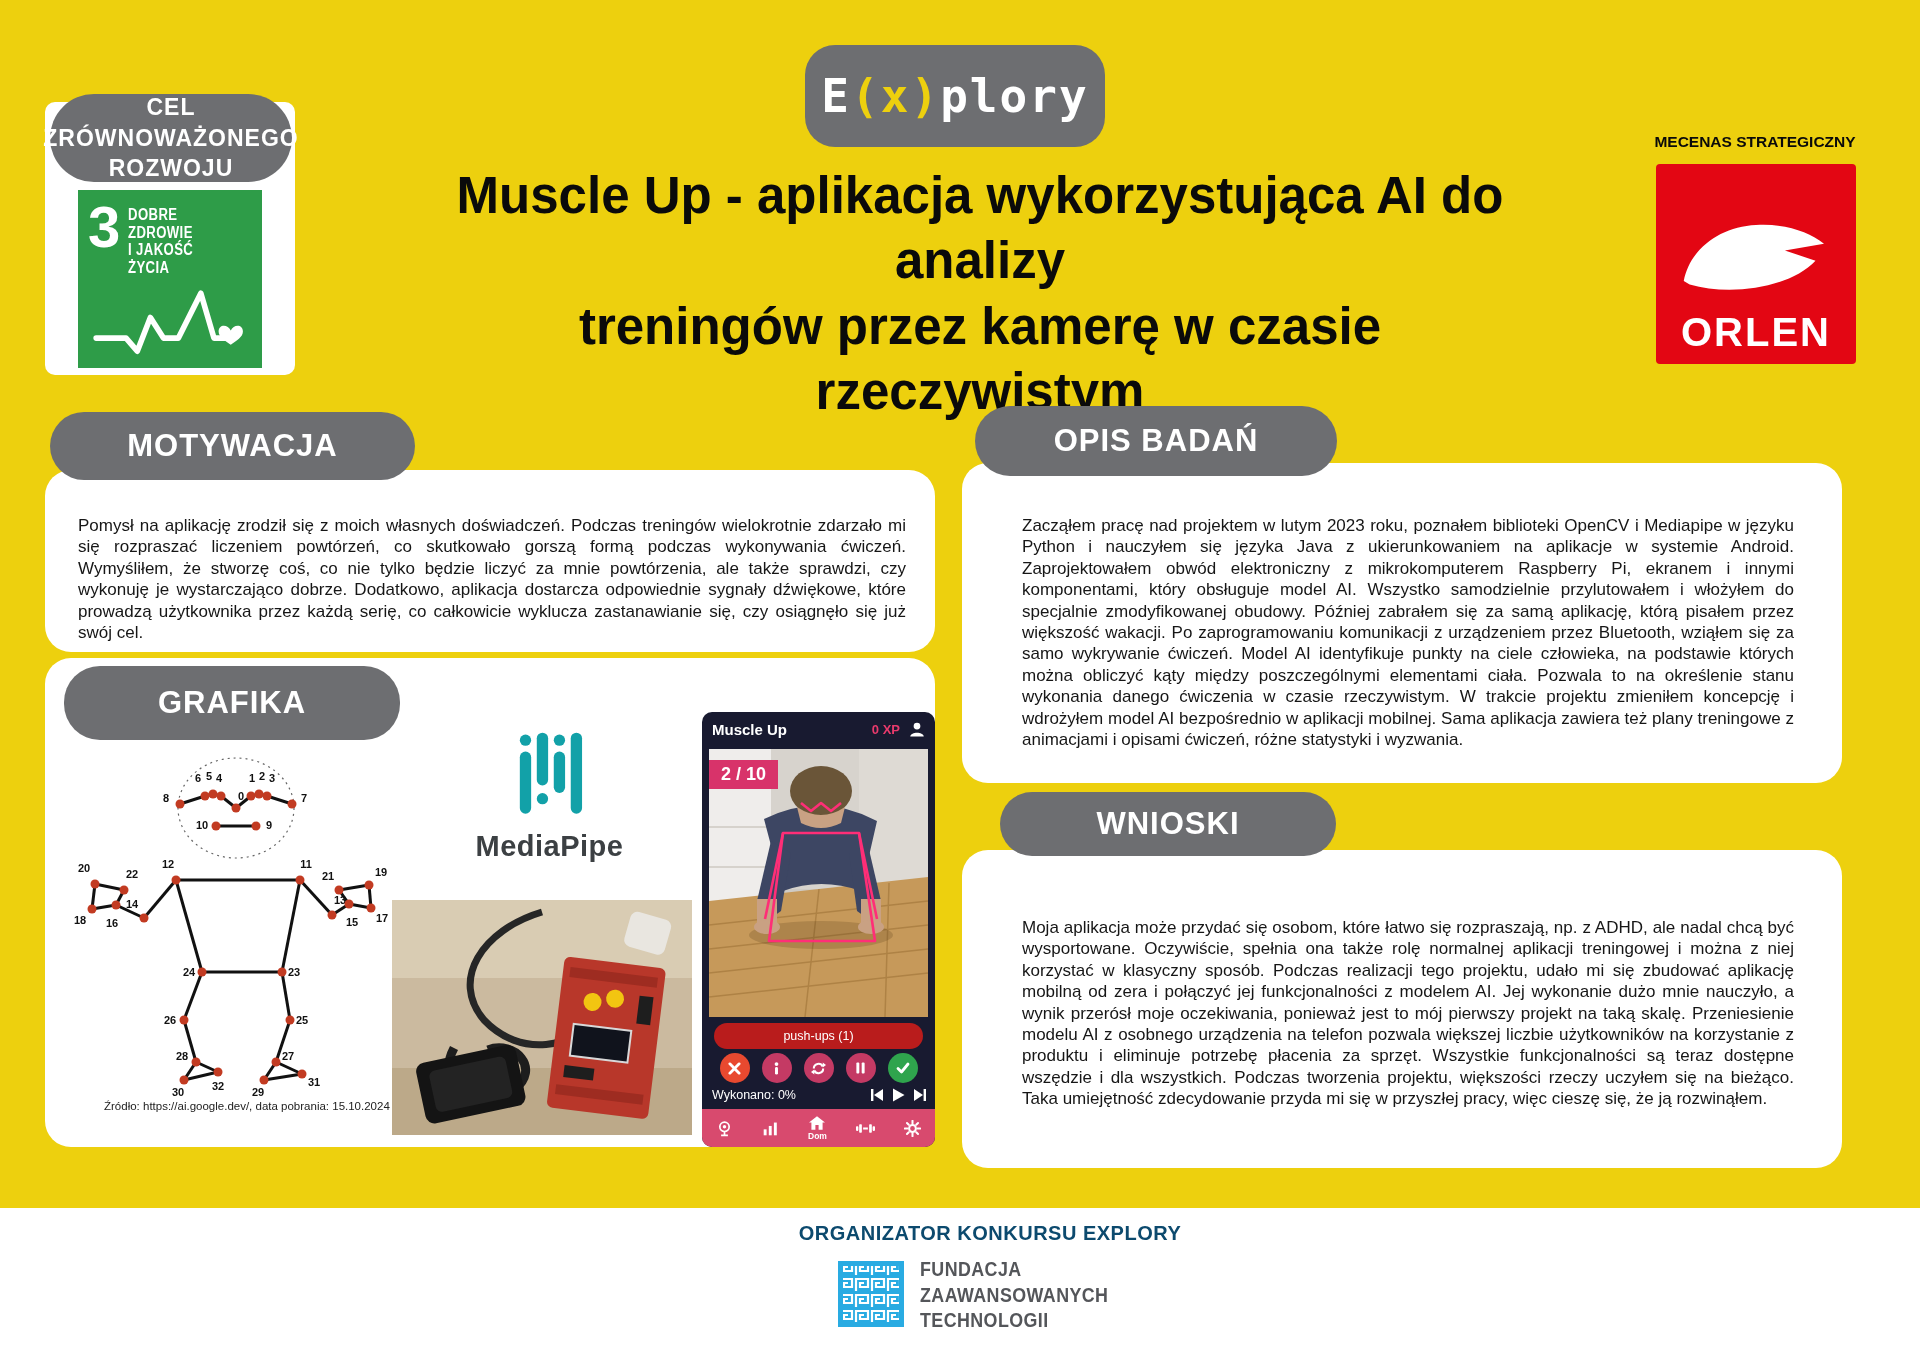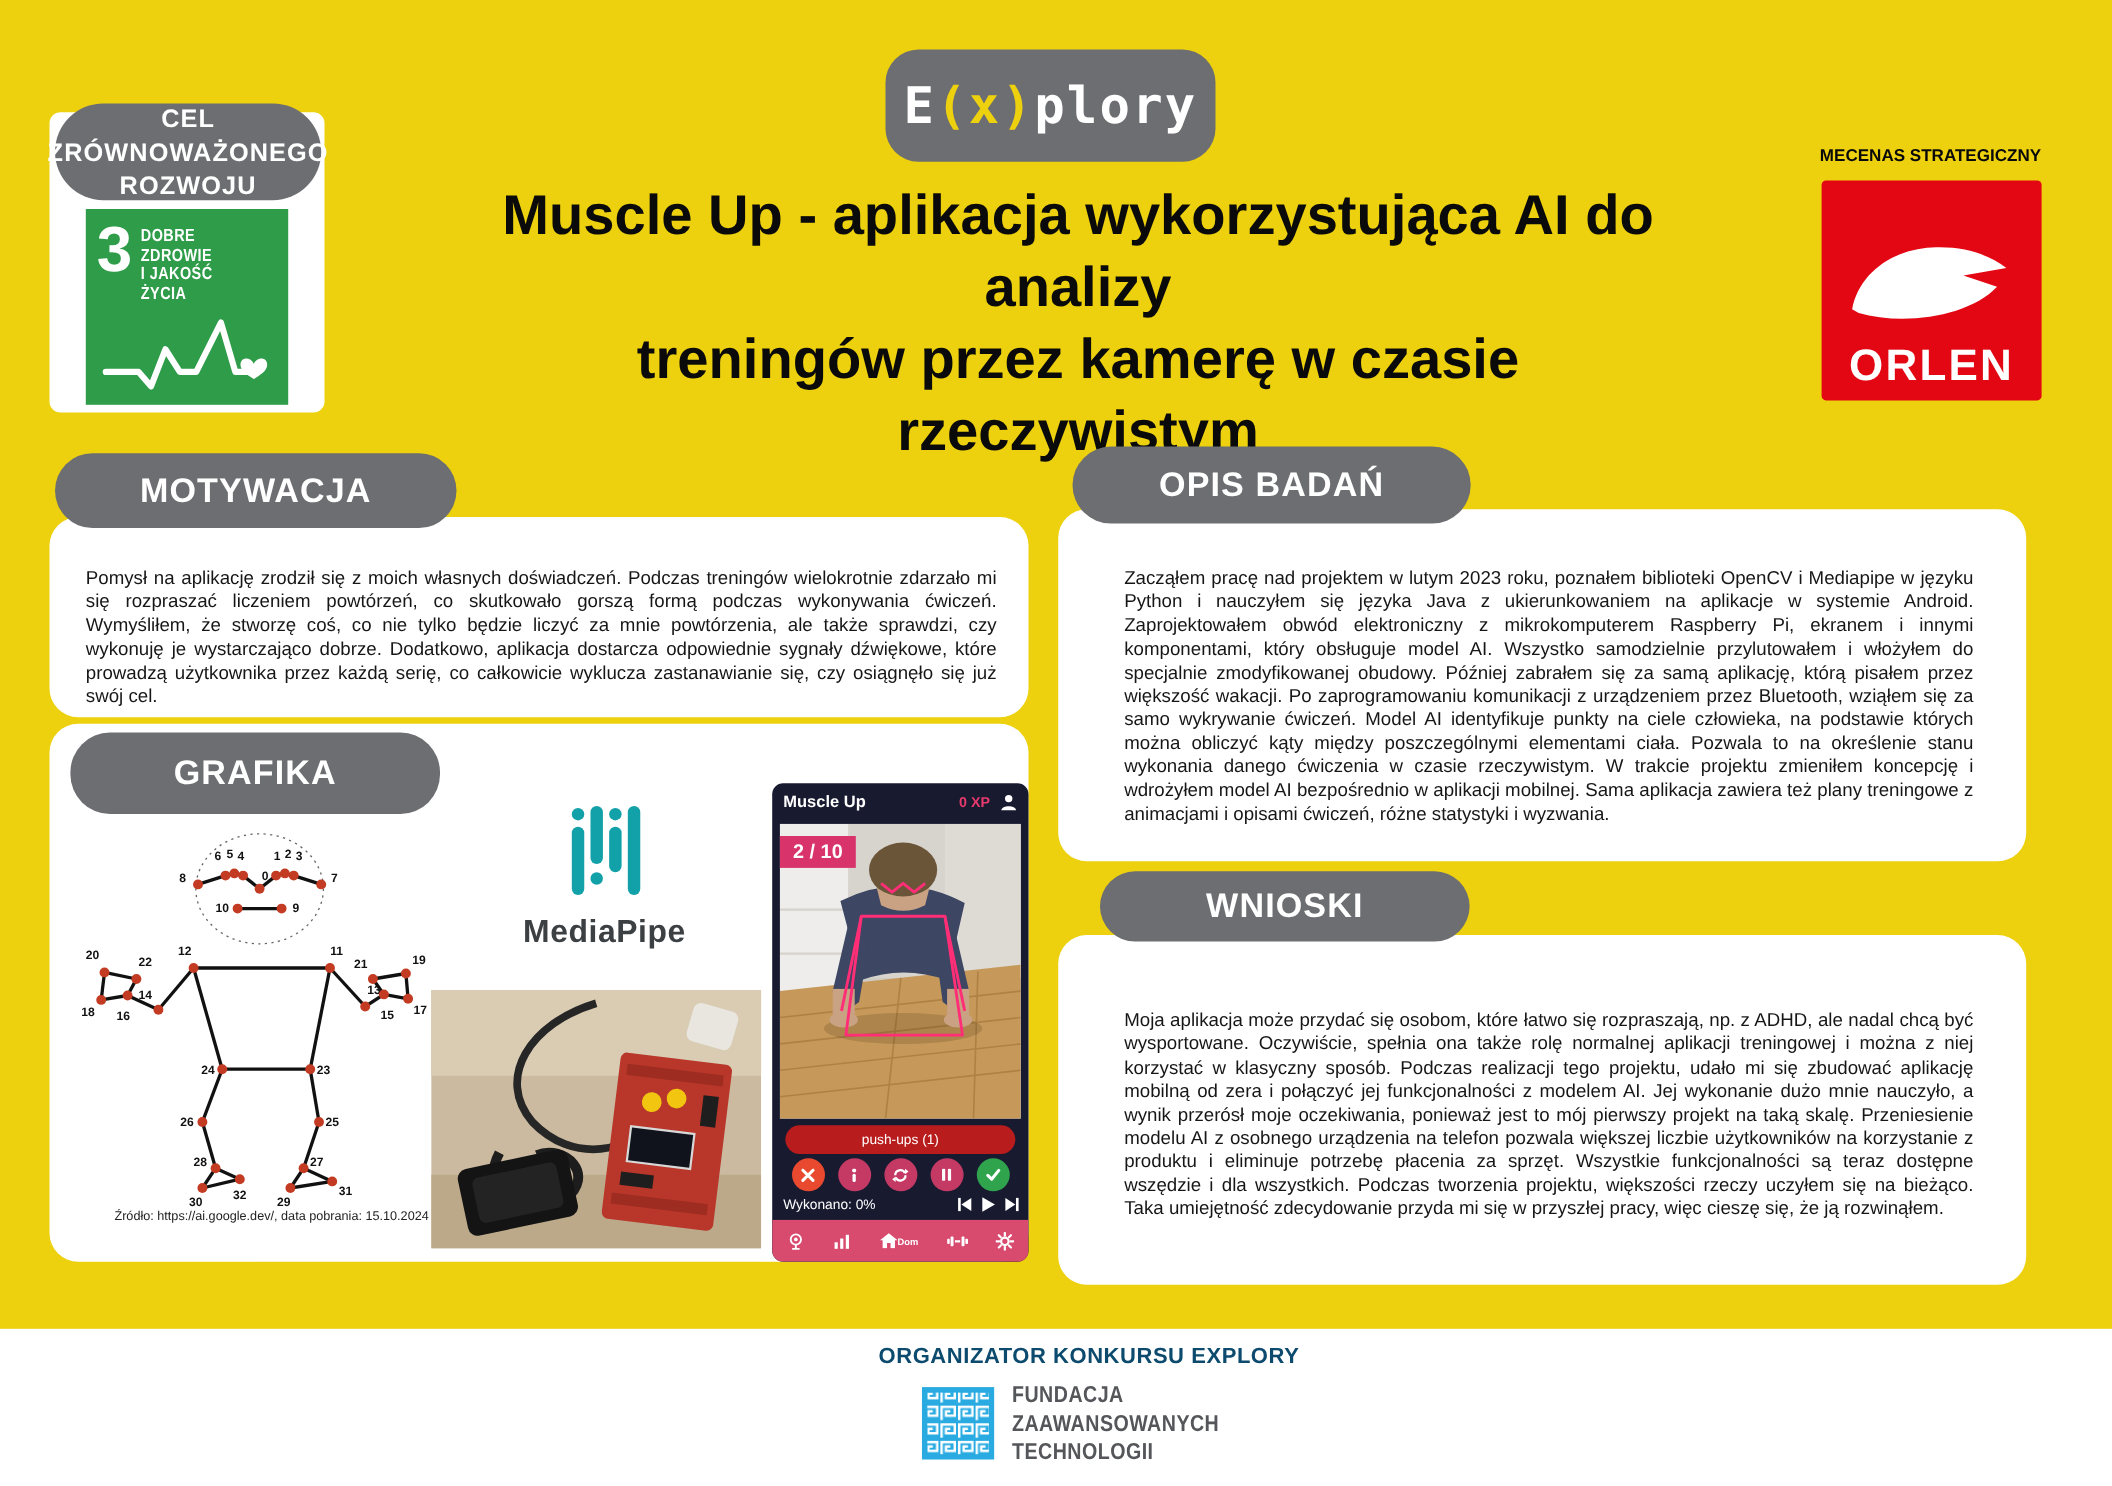--- a/index.html
+++ b/index.html
@@ -58,21 +58,21 @@
              font-size:18px;padding:4px 12px;z-index:8;}
   .ex-pill{position:absolute;left:12px;top:311px;width:209px;height:26px;background:#b91c1c;border-radius:13px;
            color:#fff;font-size:12.5px;display:flex;align-items:center;justify-content:center;}
   .btn-row{position:absolute;left:0;top:341px;width:100%;display:flex;justify-content:center;gap:12px;}
   .cbtn{width:30px;height:30px;border-radius:50%;display:flex;align-items:center;justify-content:center;}
   .prog-row{position:absolute;left:0;top:376px;width:100%;display:flex;align-items:center;}
   .prog-label{color:#fff;font-size:12.5px;margin-left:10px;}
   .media-icons{margin-left:auto;margin-right:8px;display:flex;gap:8px;align-items:center;}
   .phone-nav{position:absolute;left:0;top:397px;width:100%;height:38px;background:#D84A6E;
              display:flex;justify-content:space-around;align-items:center;}
-  .nav-item{display:flex;flex-direction:row;align-items:center;color:#fff;justify-content:space-between;}
+  .nav-item{display:flex;flex-direction:column;align-items:center;color:#fff;justify-content:space-between;}
   .nav-label{font-size:8.5px;color:#fff;margin-top:1px;font-weight:bold;}
   
   .footer-band{left:0;top:1208px;width:1920px;height:143px;background:#fff;}
   .organizer{left:400px;top:1222px;width:1180px;text-align:center;font-weight:bold;font-size:20px;
              letter-spacing:.5px;color:#0c4a6e;}
   .fzt-row{left:400px;top:1256px;width:1180px;display:flex;justify-content:center;gap:16px;align-items:center;}
   .fzt-text{font-weight:bold;font-size:21px;line-height:1.22;color:#54565A;letter-spacing:.5px;
             transform:scaleX(.85);transform-origin:left;white-space:pre-line;}
 </style>
 </head>

